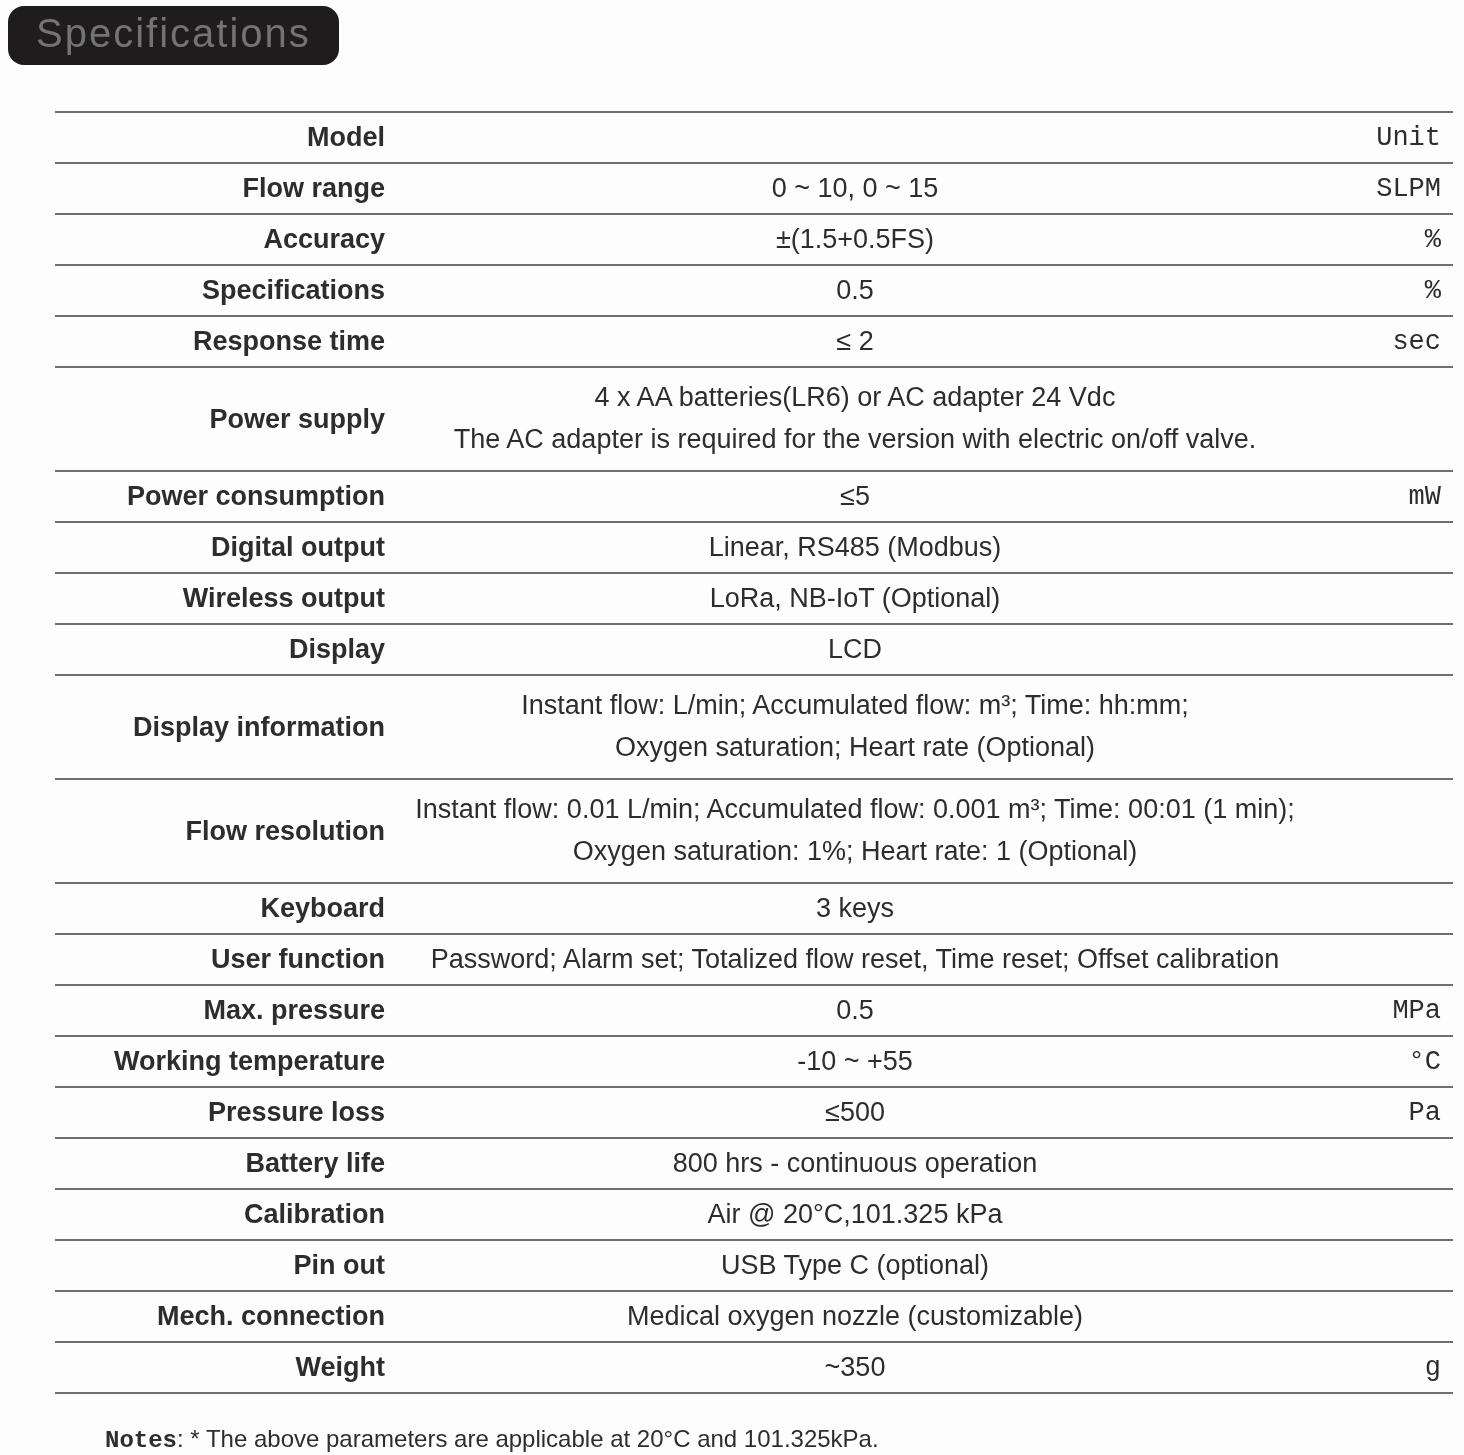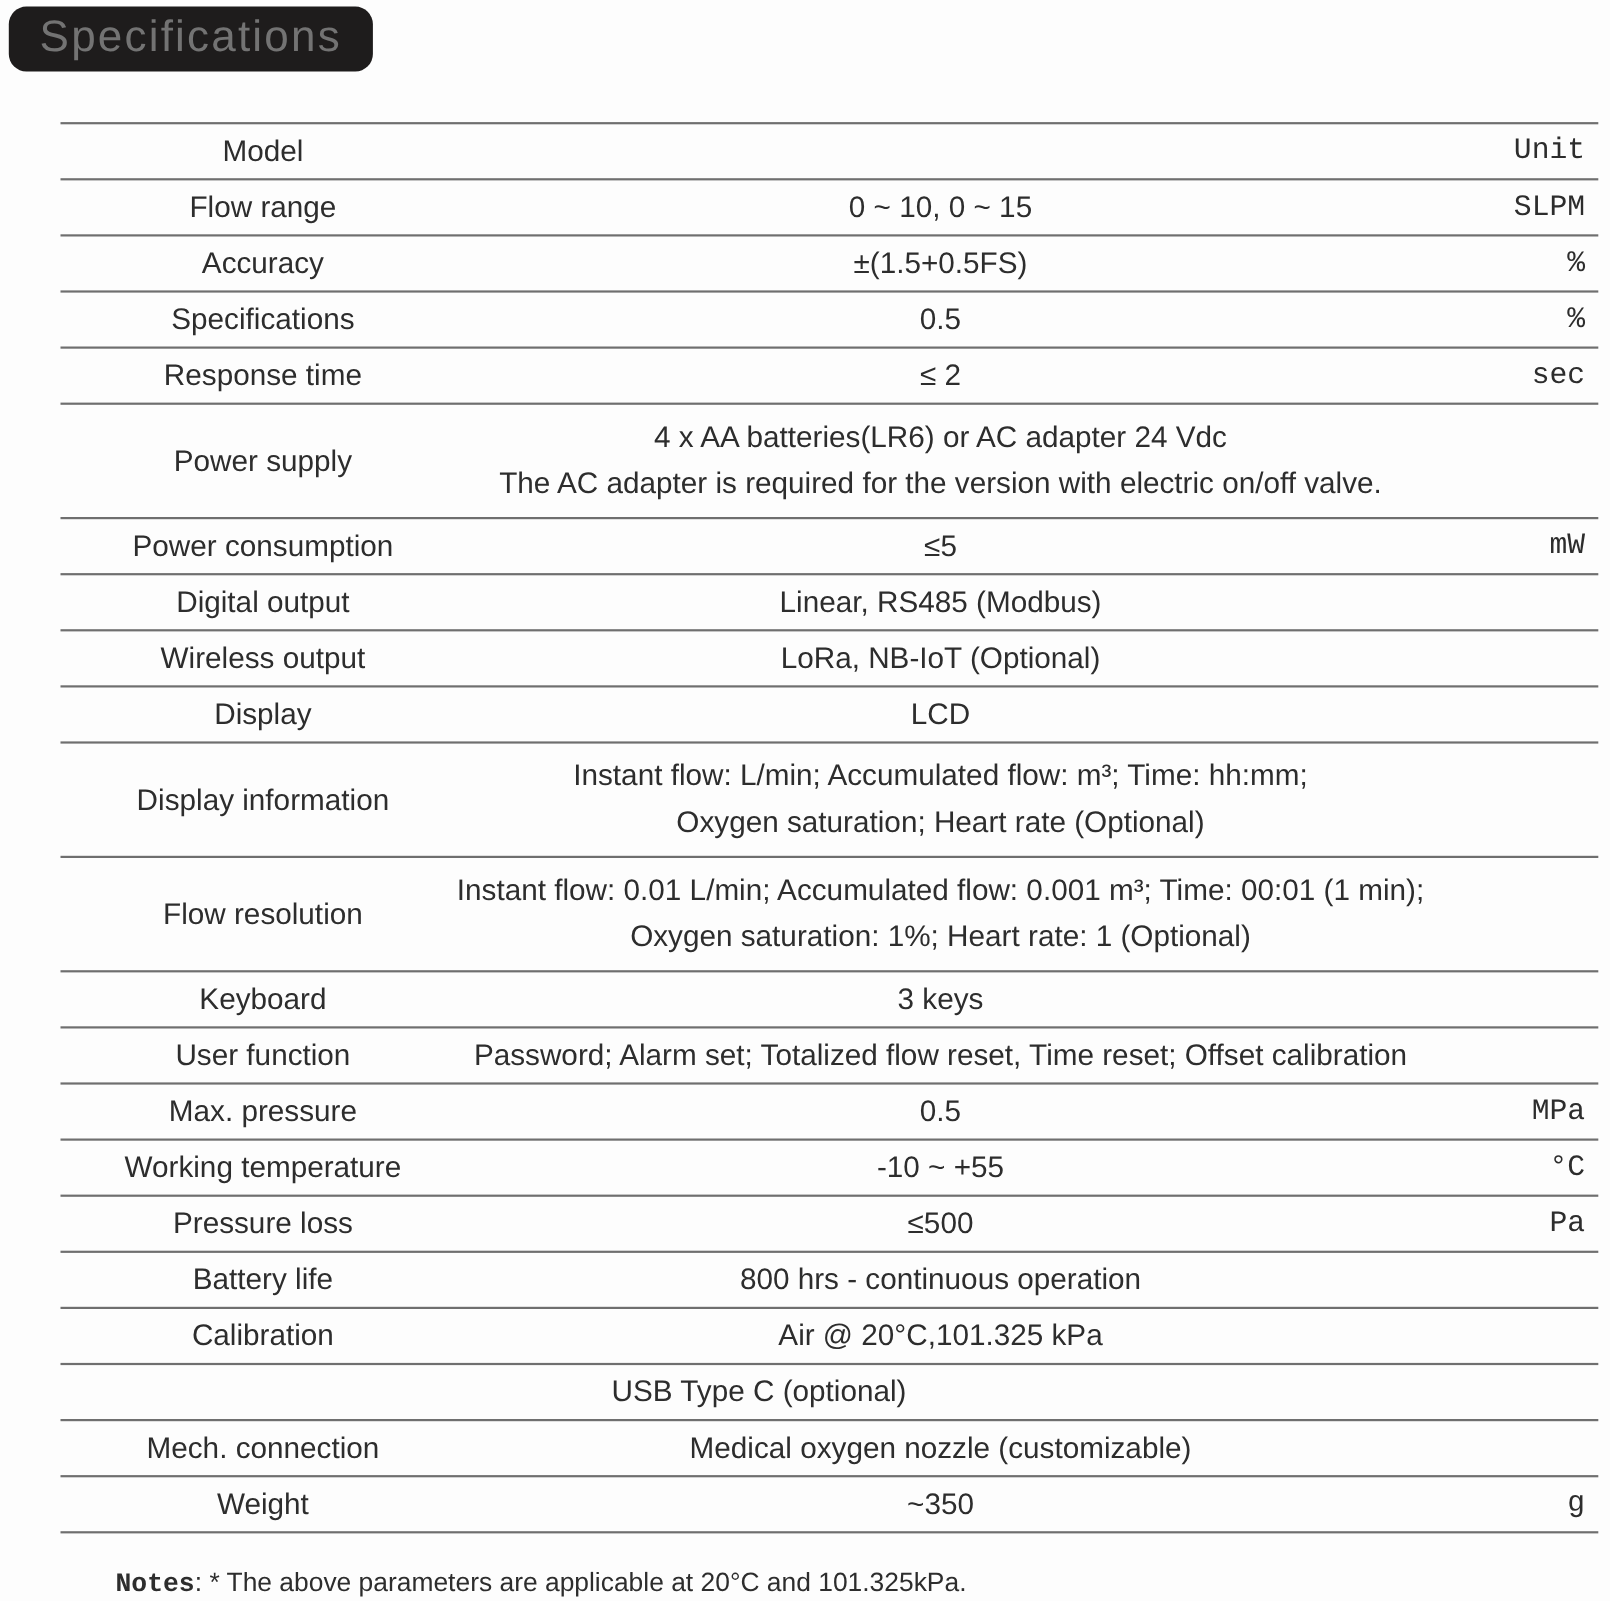--- a/index.html
+++ b/index.html
@@ -36,21 +36,22 @@
     align-items: center;
     border-top: 2px solid #6f6f6f;
     min-height: 51px;
     padding: 2px 0;
   }
   .row.tall { min-height: 104px; }
   .cell-label {
     flex: none;
     width: 330px;
     padding-left: 38px;
-    text-align: center;
+    text-align: right;
+    font-weight: bold;
   }
   .cell-value {
     flex: 1;
     text-align: center;
   }
   .cell-value .value-line {
     white-space: nowrap;
     line-height: 1.55;
   }
   .cell-unit {
@@ -227,20 +228,21 @@
 
     <div class="row">
       <div class="cell-label">Calibration</div>
       <div class="cell-value">
           <div class="value-line">Air @ 20°C,101.325 kPa</div>
         </div>
       <div class="cell-unit"></div>
     </div>
 
     <div class="row">
+      <div class="cell-label">Pin out</div>
       <div class="cell-value">
           <div class="value-line">USB Type C (optional)</div>
         </div>
       <div class="cell-unit"></div>
     </div>
 
     <div class="row">
       <div class="cell-label">Mech. connection</div>
       <div class="cell-value">
           <div class="value-line">Medical oxygen nozzle (customizable)</div>

